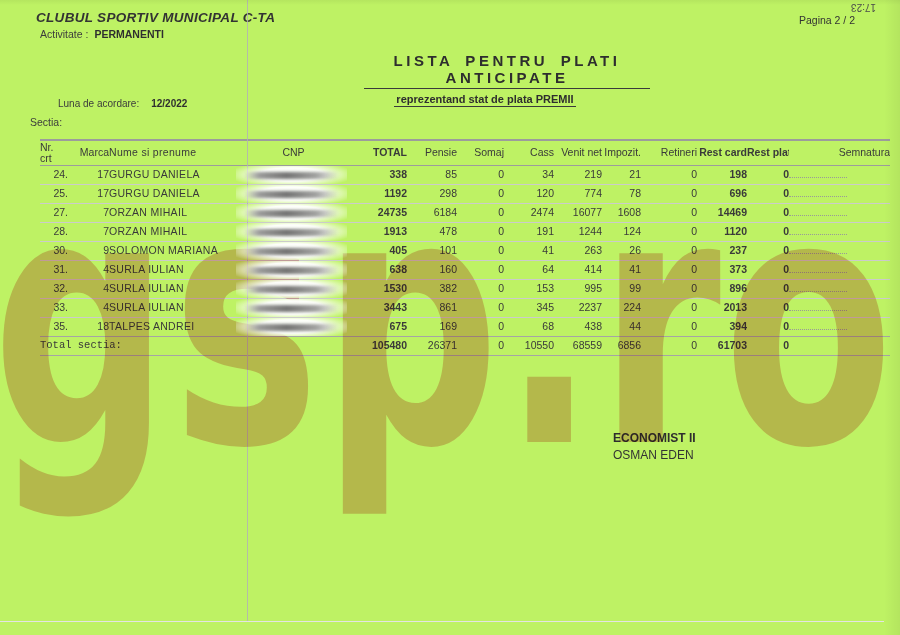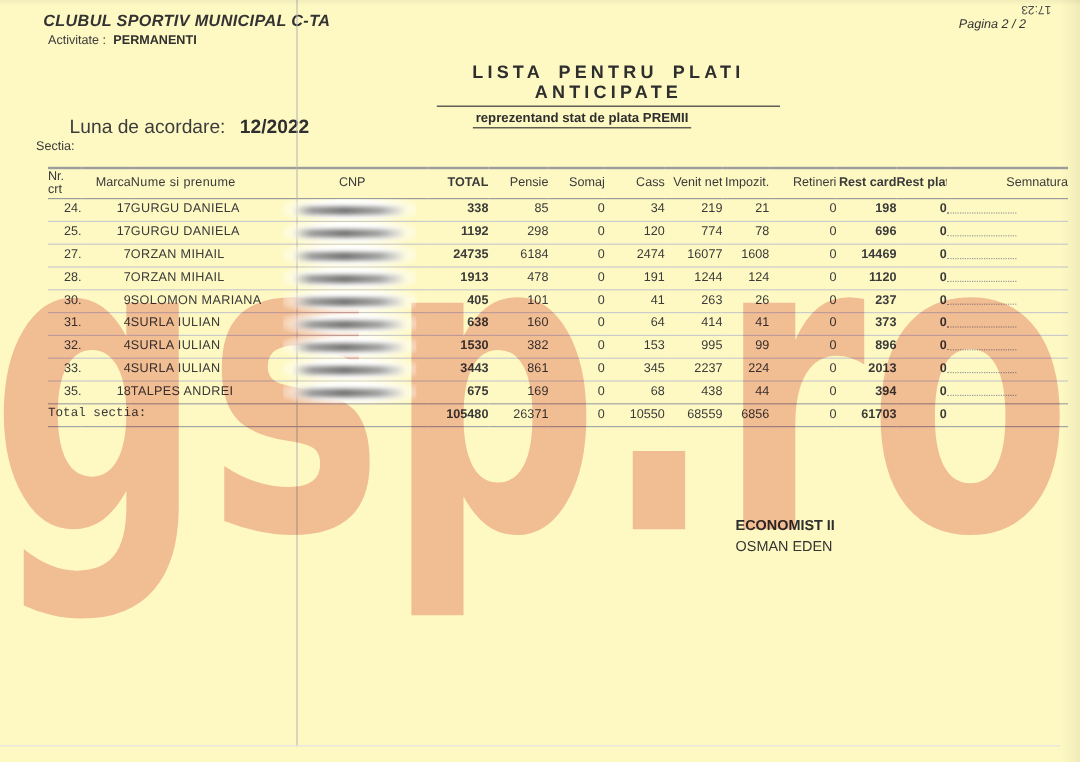--- a/index.html
+++ b/index.html
@@ -1,38 +1,38 @@
 <!DOCTYPE html>
 <html><head>
 <meta charset="utf-8">
 <style>
   html,body { margin:0; padding:0; }
   body { background:#ffffff; font-family:"Liberation Sans","DejaVu Sans",sans-serif; }
   .page {
     position:relative; width:900px; height:635px; overflow:hidden;
-    background:#fef9c3; color:#383838;
+    background:#bef264; color:#383838;
   }
   
   .crease { position:absolute; left:247px; top:0; width:1px; height:622px; background:#b3b3b3; opacity:.85; z-index:1; }
   .bottom-edge { position:absolute; left:0; top:621px; width:884px; height:1px; background:#e4e4e4; z-index:1; }
   .right-shade { position:absolute; right:0; top:0; width:16px; height:100%; background:linear-gradient(to right, rgba(0,0,0,0), rgba(0,0,0,0.055)); z-index:5; pointer-events:none; }
   .top-shade { position:absolute; left:0; top:0; width:100%; height:5px; background:linear-gradient(to bottom, rgba(0,0,0,0.05), rgba(0,0,0,0)); z-index:5; pointer-events:none; }
 
   
   .company { position:absolute; left:36px; top:10px; font-size:13.5px; font-weight:bold; font-style:italic; letter-spacing:.3px; color:#333; }
   .activity { position:absolute; left:40px; top:28px; font-size:10.5px; color:#3c3c3c; }
   .activity b { font-weight:bold; margin-left:6px; color:#2f2f2f; }
   .time-rot { position:absolute; left:851px; top:2px; font-size:10px; color:#4a4a4a; transform:rotate(180deg); }
-  .page-num { position:absolute; left:799px; top:14px; font-size:10.5px; color:#333;font-style:italic; }
+  .page-num { position:absolute; left:799px; top:14px; font-size:10.5px; color:#333; }
 
   .title-wrap { position:absolute; left:320px; top:52px; width:330px; text-align:center; }
   .doc-title { display:inline-block; font-size:15px; font-weight:bold; letter-spacing:3.5px; word-spacing:5px; color:#2e2e2e; border-bottom:1.5px solid #3a3a3a; padding:0 6px 2px 6px;margin-left:44px; }
   .doc-subtitle { display:inline-block; margin-top:4px; font-size:11px; font-weight:bold; color:#2e2e2e; border-bottom:1.5px solid #3a3a3a; padding:0 2px 1px 2px; }
 
-  .month { position:absolute; left:30px; top:98px; font-size:16px; color:#3c3c3c;padding-left:28px; }
+  .month { position:absolute; left:30px; top:98px; font-size:10px; color:#3c3c3c;padding-left:28px; }
   .month b { font-weight:bold; margin-left:12px; color:#2f2f2f; }
   .section { position:absolute; left:30px; top:116px; font-size:10.5px; color:#3c3c3c; }
 
   
   table.payroll { position:absolute; left:40px; top:139px; width:850px; border-collapse:collapse; table-layout:fixed; border-top:2px solid #9c9c9c; }
   table.payroll th, table.payroll td { padding:0; font-size:10.5px; color:#3a3a3a; vertical-align:middle; line-height:1.05; overflow:hidden; white-space:nowrap; }
   thead tr { height:25px; border-bottom:1.5px solid #9c9c9c; }
   thead th { font-weight:normal; font-size:10px; color:#424242; }
   tbody tr { height:19px; border-bottom:1px solid #cbcbcb; }
   tbody tr:last-child { border-bottom:1px solid #a5a5a5; }

